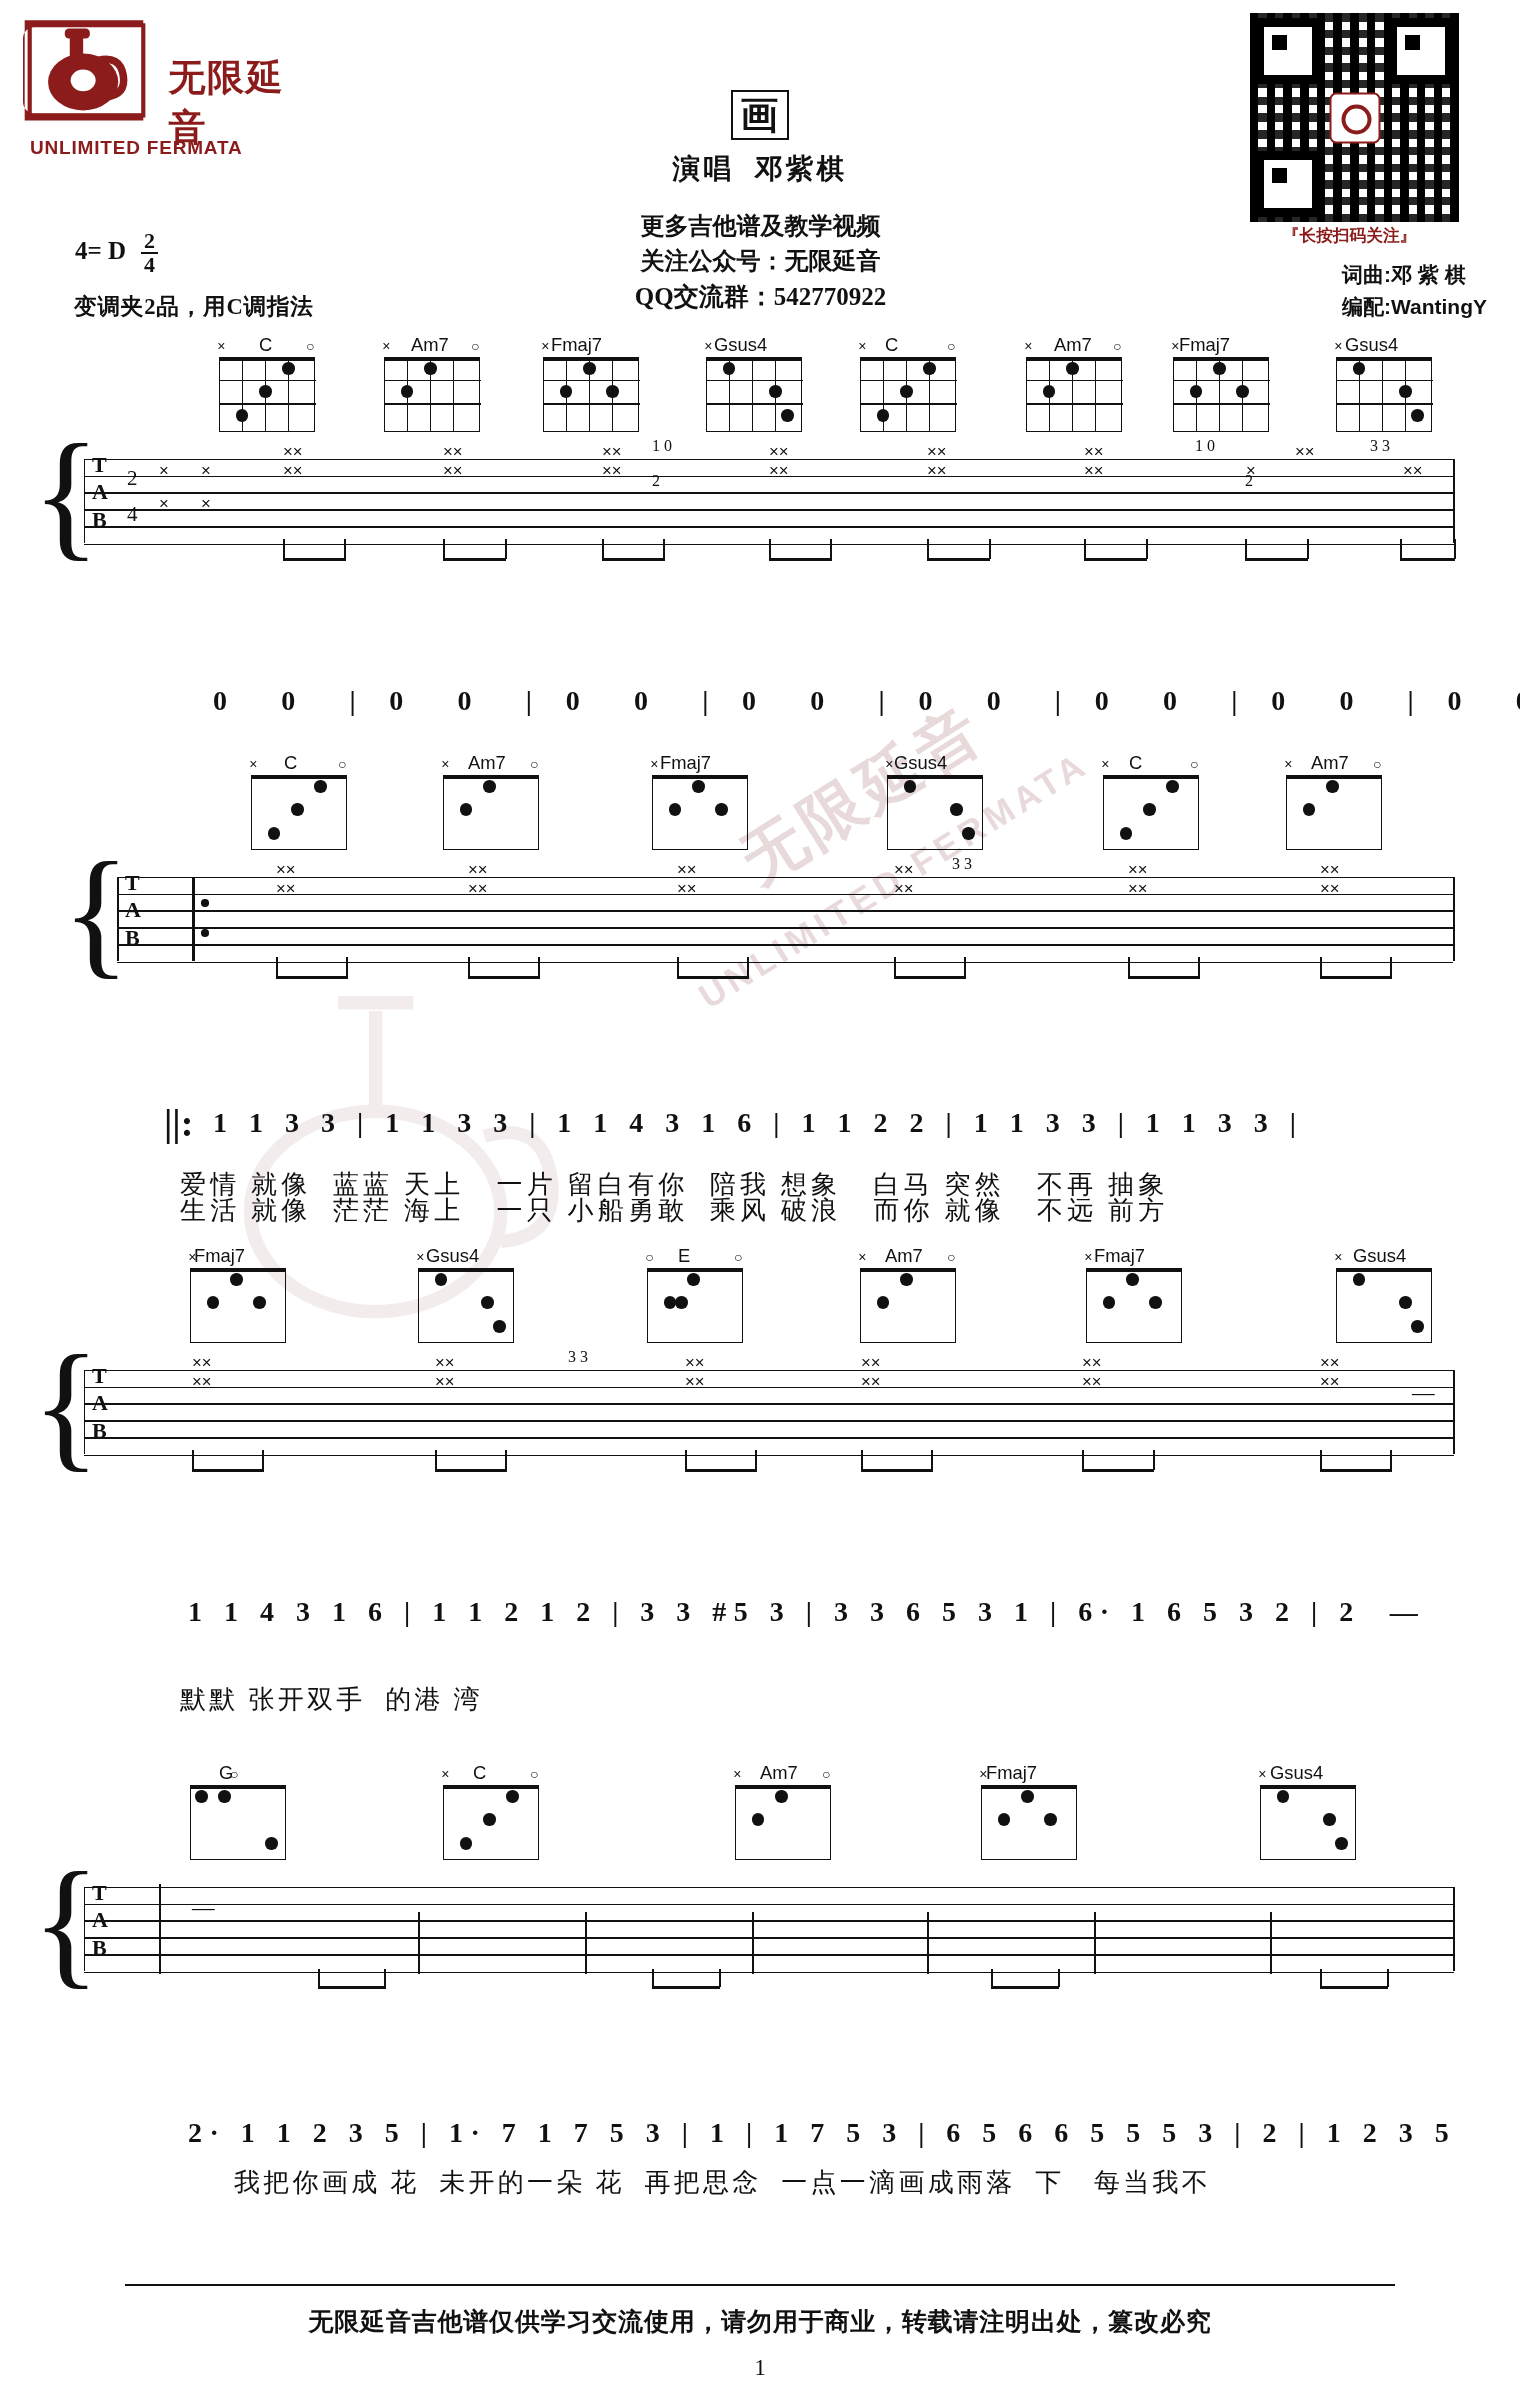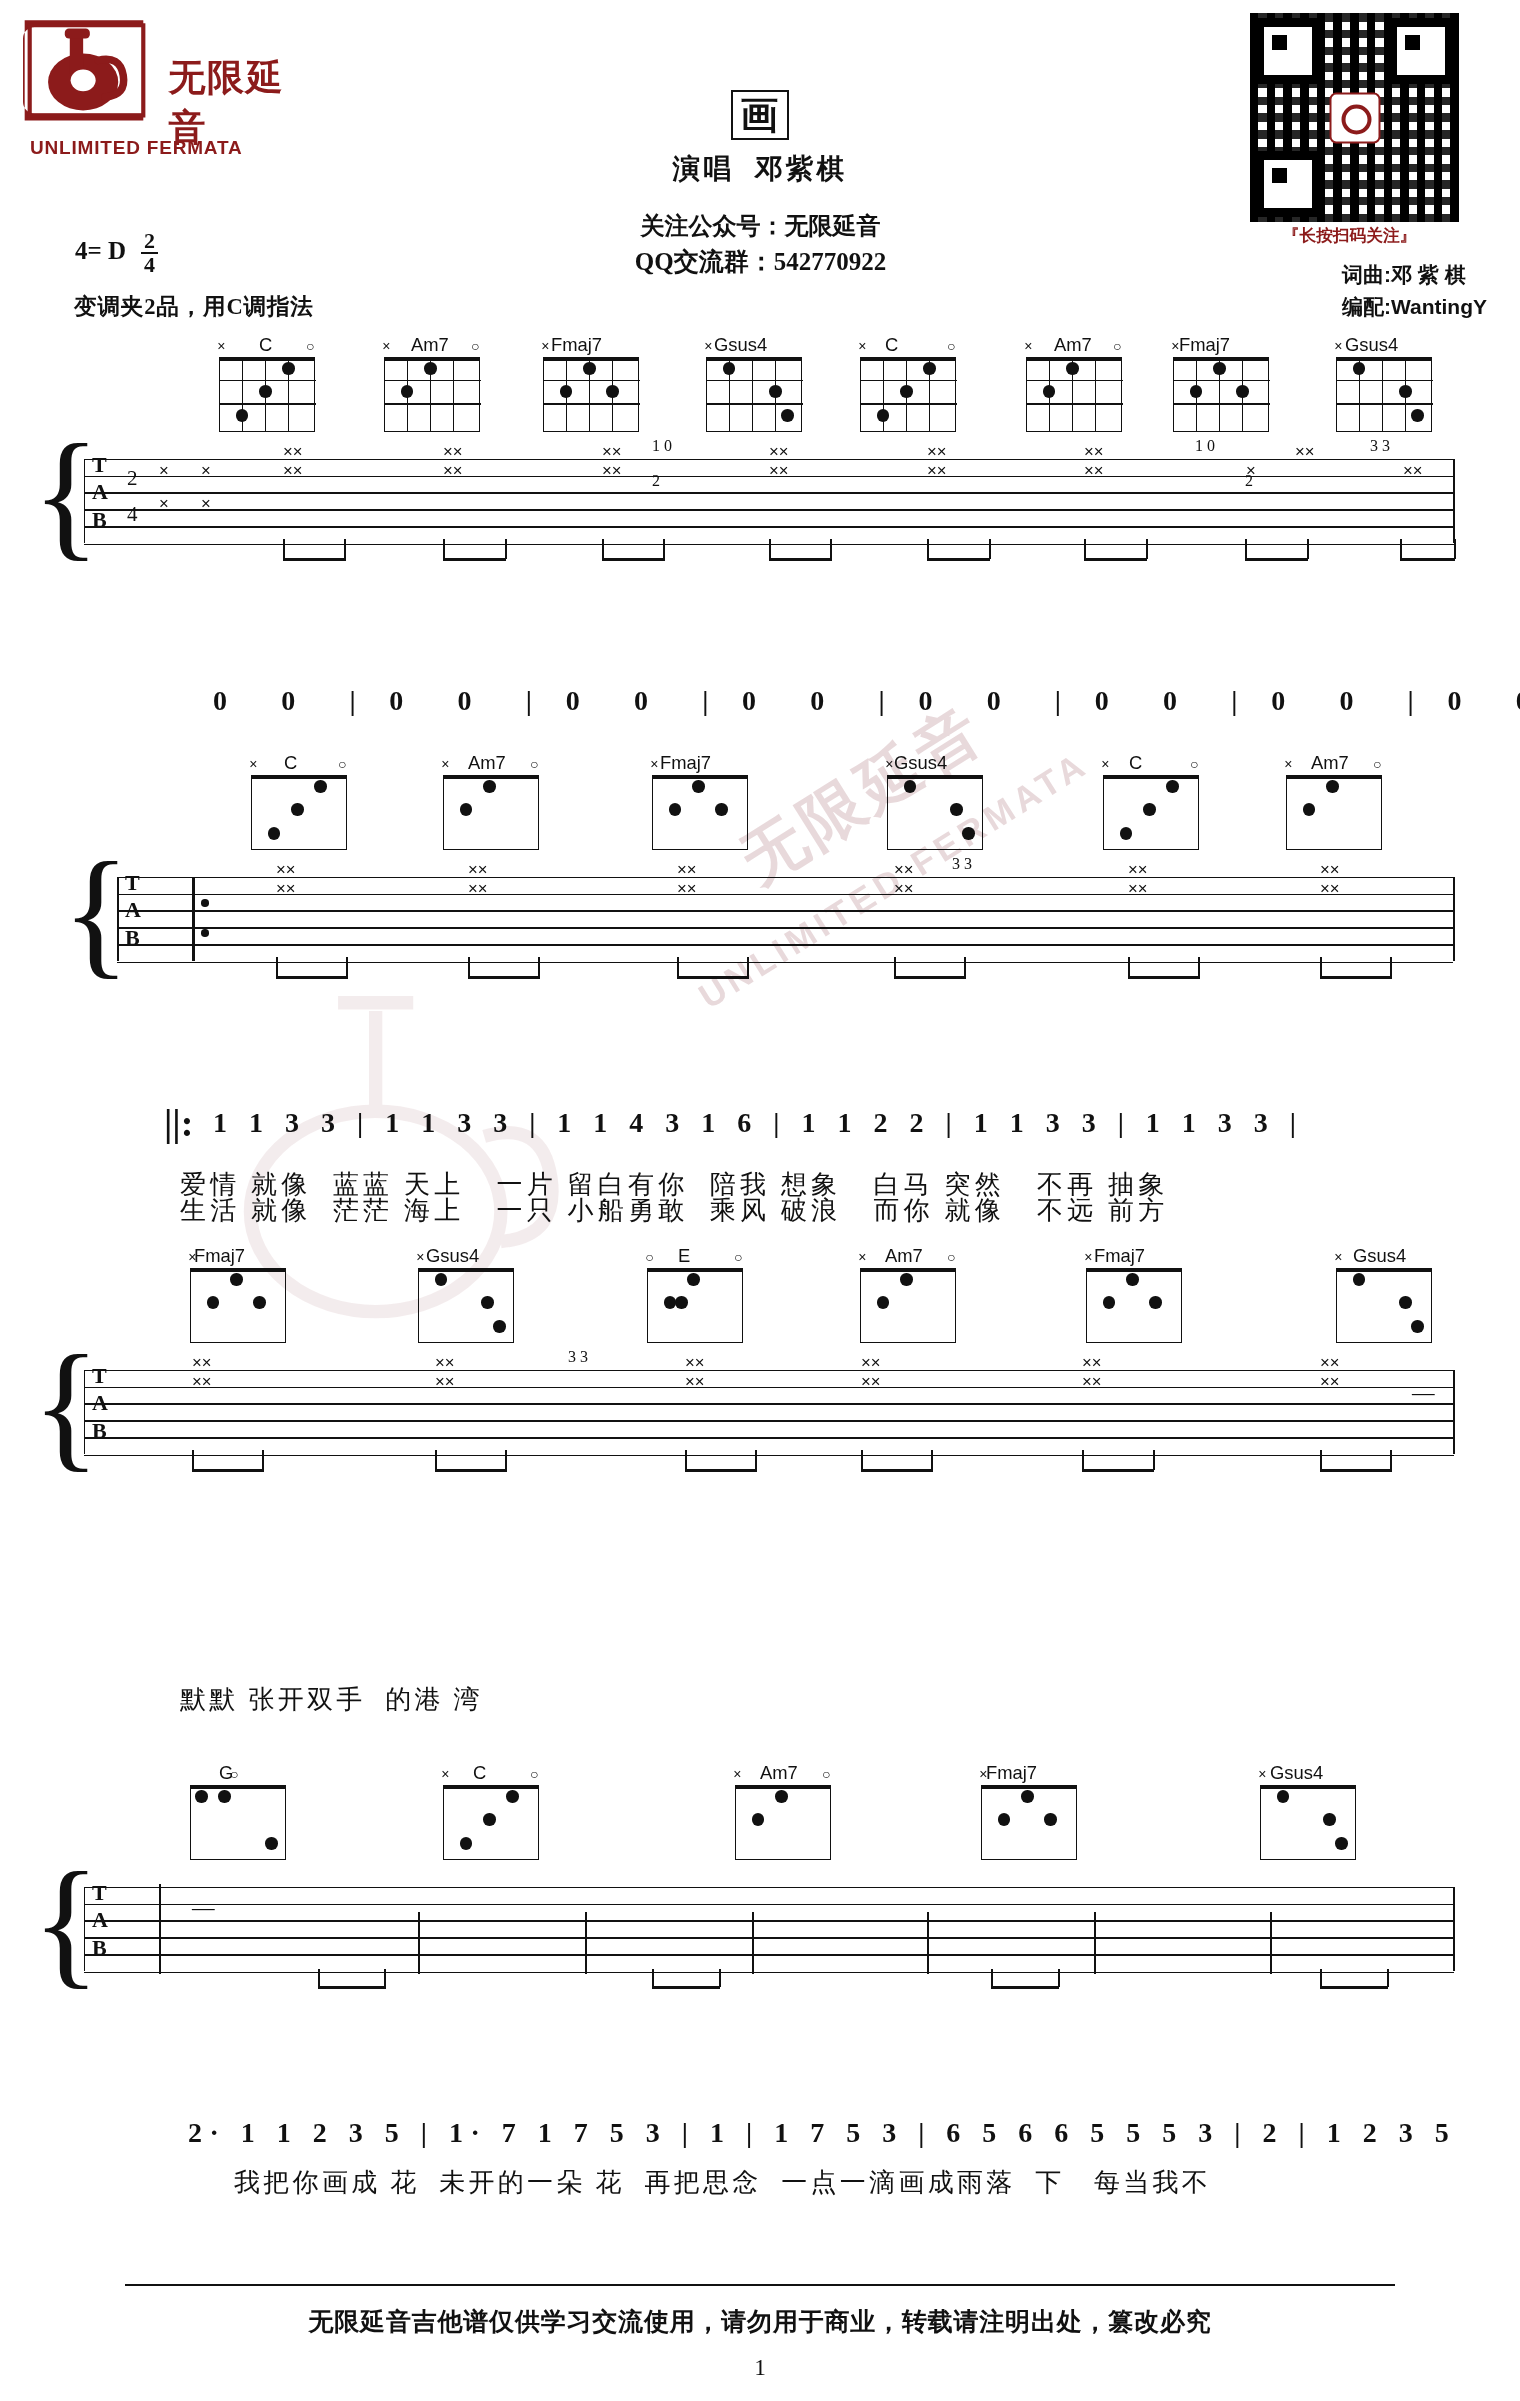--- a/index.html
+++ b/index.html
@@ -107,20 +107,21 @@
       </div>
     <div class="ctr"></div>
   </div>
   <div class="qrcap">『长按扫码关注』</div>
 
   <div class="title"><span class="box">画</span></div>
   <div class="singer">
     <span>演唱</span>&nbsp;&nbsp;<span>邓紫棋</span>
   </div>
   <div class="promo">
+    <div>更多吉他谱及教学视频</div>
     <div>关注公众号：无限延音</div>
     <div class="qq"><span>QQ交流群：</span><span>542770922</span></div>
   </div>
 
   <div class="keyblock">
     <span>4= D</span>
     <span class="frac">
       <span class="top">2</span>
       <span class="bot">4</span>
     </span>
@@ -591,20 +592,21 @@
         <div class="stem" style="left:794px;top:80px;height:20px;"></div>
         <div class="stem" style="left:864px;top:80px;height:20px;"></div>
       <div class="beam" style="left:1015px;top:99px;width:72px;"></div>
         <div class="stem" style="left:1015px;top:80px;height:20px;"></div>
         <div class="stem" style="left:1086px;top:80px;height:20px;"></div>
       <div class="beam" style="left:1253px;top:99px;width:72px;"></div>
         <div class="stem" style="left:1253px;top:80px;height:20px;"></div>
         <div class="stem" style="left:1323px;top:80px;height:20px;"></div>
     </div>
 
+    <div class="mel" style="left:188px;top:351px;letter-spacing:7.5px;">1 1 4 3 1 6 | 1 1 2 1 2 | 3 3 #5 3 | 3 3 6 5 3 1 | 6· 1 6 5 3 2 | 2  —</div>
     <div class="lyr" style="left:180px;top:437px;letter-spacing:3.3px;">默默 张开双手  的港 湾</div>
   </div>
 
   <div class="sys" style="left:0;top:1762px;width:1520px;height:418px;">
     <div style="position:absolute;left:0;top:0;width:1520px;height:109px;">
       <div class="chordname" style="left:219px;top:0;">G</div>
       <div class="dia" style="left:190px;top:23.4px;">
         <div class="grid" style="width:94px;height:70px;"></div>
         <div class="v" style="left:22.6px;"></div>
           <div class="v" style="left:46px;"></div>

